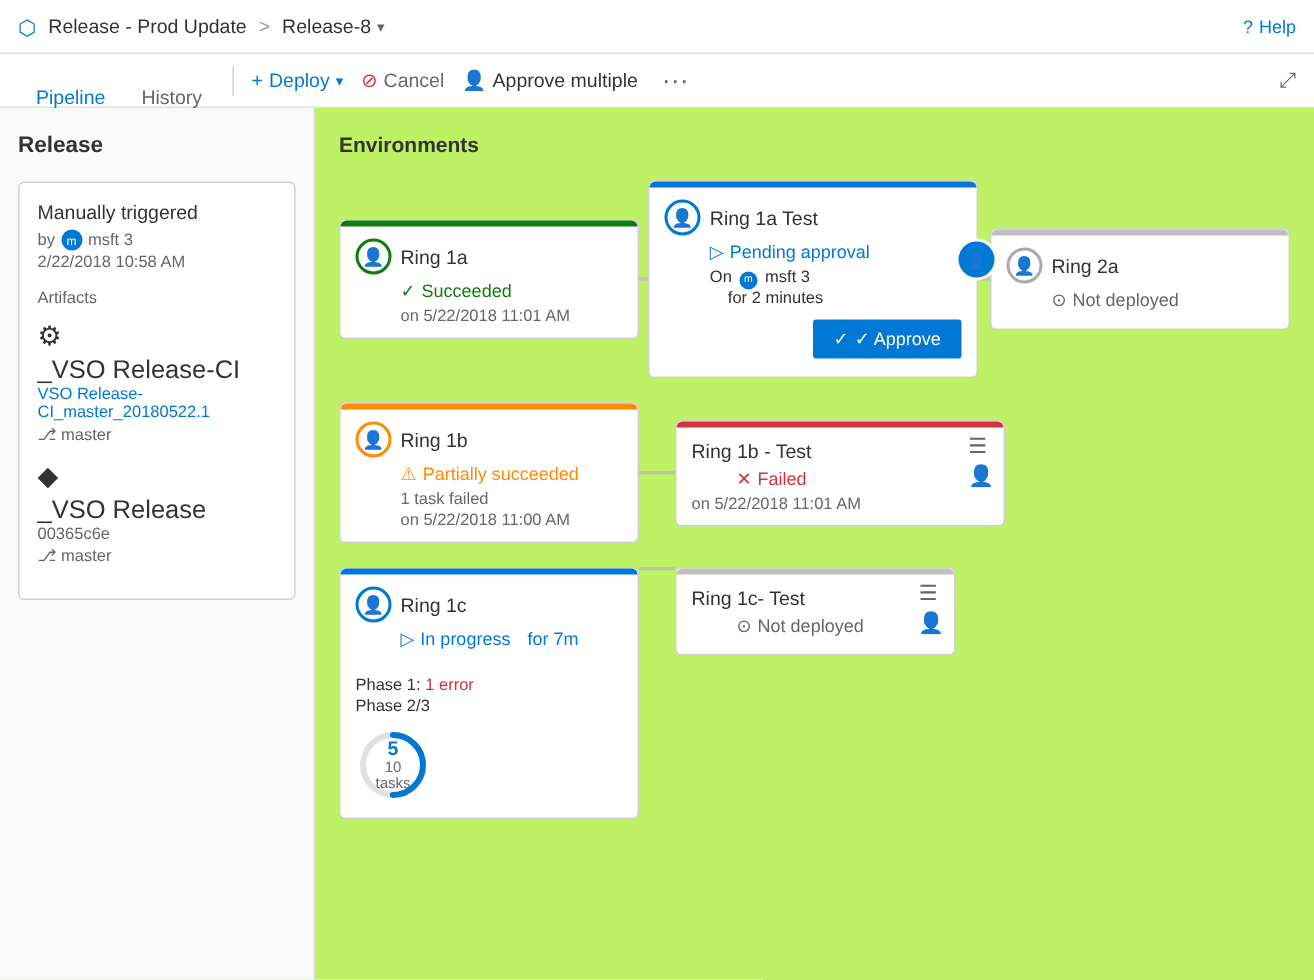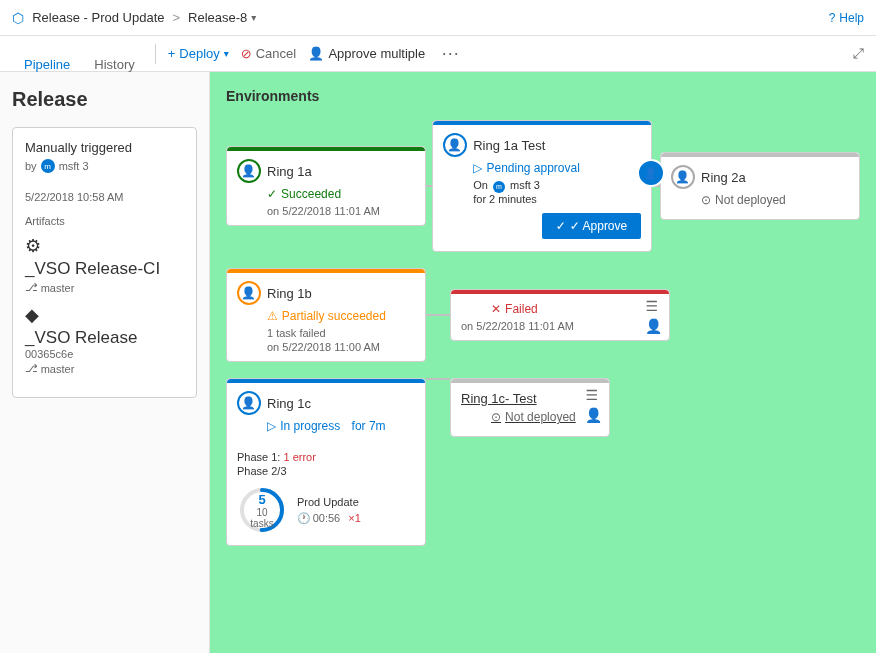--- a/index.html
+++ b/index.html
@@ -24,35 +24,35 @@
     .nav-action.deploy { color: #0078d4; }
     .nav-action.cancel { color: #666; }
     .nav-action.approve { color: #333; }
     .nav-more { font-size: 18px; color: #666; cursor: pointer; margin-left: 4px; }
 
     
     .main-content { display: flex; height: calc(653px - 72px); }
 
     
     .sidebar { width: 210px; border-right: 1px solid #e0e0e0; padding: 16px 12px; background: #fafafa; overflow-y: auto; flex-shrink: 0; }
-    .sidebar-title { font-size: 20px; font-weight: 600; color: #333; margin-bottom: 16px; }
+    .sidebar-title { font-size: 15px; font-weight: 600; color: #333; margin-bottom: 16px; }
     .release-card { border: 1px solid #d0d0d0; border-radius: 4px; padding: 12px; background: #fff; }
     .release-trigger { font-size: 13px; font-weight: 500; margin-bottom: 4px; }
-    .release-by { display: flex; align-items: center; gap: 4px; font-size: 11px; color: #666; margin-bottom: 18px; }
+    .release-by { display: flex; align-items: center; gap: 4px; font-size: 11px; color: #666; margin-bottom: 2px; }
     .user-dot { width: 14px; height: 14px; border-radius: 50%; background: #0078d4; color: #fff; font-size: 8px; display: flex; align-items: center; justify-content: center; flex-shrink: 0; }
     .release-date { font-size: 11px; color: #666; margin-bottom: 12px; }
     .artifacts-label { font-size: 11px; color: #666; margin-bottom: 8px; }
     .artifact-item { margin-bottom: 10px; }
     .artifact-icon { font-size: 18px; color: #333; margin-bottom: 2px; }
     .artifact-name { font-size: 17px; font-weight: 500; }
     .artifact-link { color: #0078d4; font-size: 11px; cursor: pointer; }
     .artifact-branch { display: flex; align-items: center; gap: 3px; font-size: 11px; color: #666; margin-top: 2px; }
 
     
-    .environments-area { flex: 1; padding: 16px; overflow: auto; background: #86efac; }
+    .environments-area { flex: 1; padding: 16px; overflow: auto; background: #bef264; }
     .environments-title { font-size: 14px; font-weight: 600; color: #333; margin-bottom: 16px; }
     .env-row { display: flex; align-items: flex-start; gap: 0; }
 
     
     .stage-box { border: 1px solid #d0d0d0; border-radius: 4px; background: #fff; width: 200px; flex-shrink: 0; position: relative; }
     .stage-box .top-bar { height: 4px; border-radius: 4px 4px 0 0; }
     .top-bar.green { background: #107c10; }
     .top-bar.orange { background: #ff8c00; }
     .top-bar.blue { background: #0078d4; }
     .top-bar.red { background: #d13438; }
@@ -147,26 +147,27 @@
 
   <div class="sidebar">
     <div class="sidebar-title">Release</div>
     <div class="release-card">
       <div class="release-trigger">Manually triggered</div>
       <div class="release-by">
         <span>by</span>
         <div class="user-dot" style="font-size:8px;">m</div>
         <span>msft 3</span>
       </div>
-      <div class="release-date">5/22/2018 10:58 AM</div>
+      <div class="release-date">2/22/2018 10:58 AM</div>
       <div class="artifacts-label">Artifacts</div>
 
       <div class="artifact-item">
         <div class="artifact-icon">⚙</div>
         <div class="artifact-name">_VSO Release-CI</div>
+        <div class="artifact-link">VSO Release-CI_master_20180522.1</div>
         <div class="artifact-branch">
           <span>⎇</span>
           <span>master</span>
         </div>
       </div>
 
       <div class="artifact-item">
         <div class="artifact-icon">◆</div>
         <div class="artifact-name">_VSO Release</div>
         <div style="font-size:11px; color:#666;">00365c6e</div>
@@ -209,21 +210,21 @@
           </div>
           <div class="stage-status pending">
             <span>▷</span>
             <span>Pending approval</span>
           </div>
           <div style="font-size:11px; color:#333; margin-left:30px; margin-top:4px;">
             <span>On</span>
             <span style="display:inline-block; width:12px; height:12px; border-radius:50%; background:#0078d4; color:#fff; font-size:7px; text-align:center; line-height:12px; margin:0 2px;">m</span>
             <span>msft 3</span>
           </div>
-          <div style="font-size:11px; color:#333; margin-left:30px;">for 2 minutes</div>
+          <div style="font-size:11px; color:#333; margin-left:42px;">for 2 minutes</div>
           <div style="display:flex; justify-content:flex-end; margin-top:8px; margin-bottom:4px;">
             <button class="approve-btn" style="margin:0;">
               <span>✓</span>
               <span>✓ Approve</span>
             </button>
           </div>
         </div>
 
         <div class="approver-avatar" style="right:-14px; top:40%; font-size:11px;">👤</div>
       </div>
@@ -261,20 +262,23 @@
           <div class="stage-error">1 task failed</div>
           <div class="stage-date">on 5/22/2018 11:00 AM</div>
         </div>
       </div>
 
       <div class="h-line"></div>
 
       <div class="stage-box" style="width:220px; position:relative;">
         <div class="top-bar red"></div>
         <div class="stage-content">
+          <div class="stage-header">
+            <span class="stage-name">Ring 1b - Test</span>
+          </div>
           <div class="stage-status failed">
             <span>✕</span>
             <span>Failed</span>
           </div>
           <div style="font-size:11px; color:#666;">on 5/22/2018 11:01 AM</div>
         </div>
         <div class="stage-side-icons">
           <span class="side-icon">☰</span>
           <span class="side-icon">👤</span>
         </div>
@@ -307,37 +311,27 @@
             <div class="circle-progress">
               <svg width="50" height="50" viewBox="0 0 50 50">
                 <circle cx="25" cy="25" r="20" fill="none" stroke="#e0e0e0" stroke-width="4"></circle>
                 <circle cx="25" cy="25" r="20" fill="none" stroke="#0078d4" stroke-width="4" stroke-dasharray="62.8 62.8" stroke-dashoffset="0" stroke-linecap="round"></circle>
               </svg>
               <div class="circle-center">
                 <div class="num">5</div>
                 <div class="denom"><span>10</span><br><span>tasks</span></div>
               </div>
             </div>
-            <div class="progress-info">
-              <div class="progress-label">Prod Update</div>
-              <div class="progress-stats">
-                <div class="progress-time">
-                  <span>🕐</span>
-                  <span>00:56</span>
-                </div>
-                <div class="progress-err" style="color:#d13438;">×1</div>
-              </div>
-            </div>
           </div>
         </div>
       </div>
 
       <div class="h-line"></div>
 
-      <div class="stage-box" style="width:160px; position:relative;text-decoration:underline;">
+      <div class="stage-box" style="width:187px; position:relative;">
         <div class="top-bar gray"></div>
         <div class="stage-content">
           <div class="stage-header">
             <span class="stage-name">Ring 1c- Test</span>
           </div>
           <div class="stage-status notdeployed">
             <span>⊙</span>
             <span>Not deployed</span>
           </div>
         </div>

